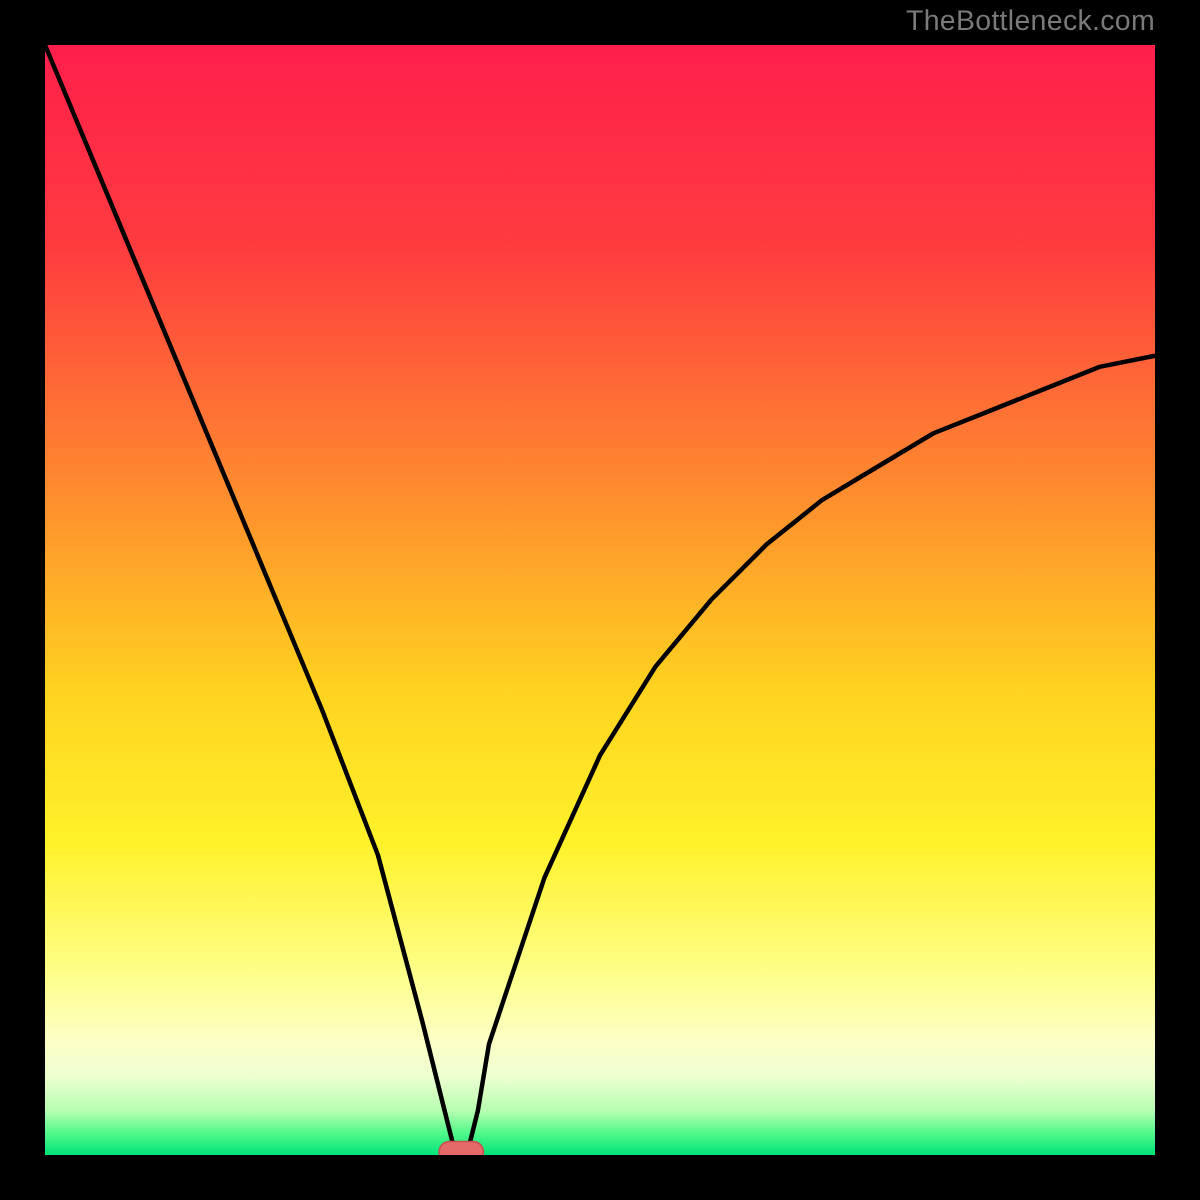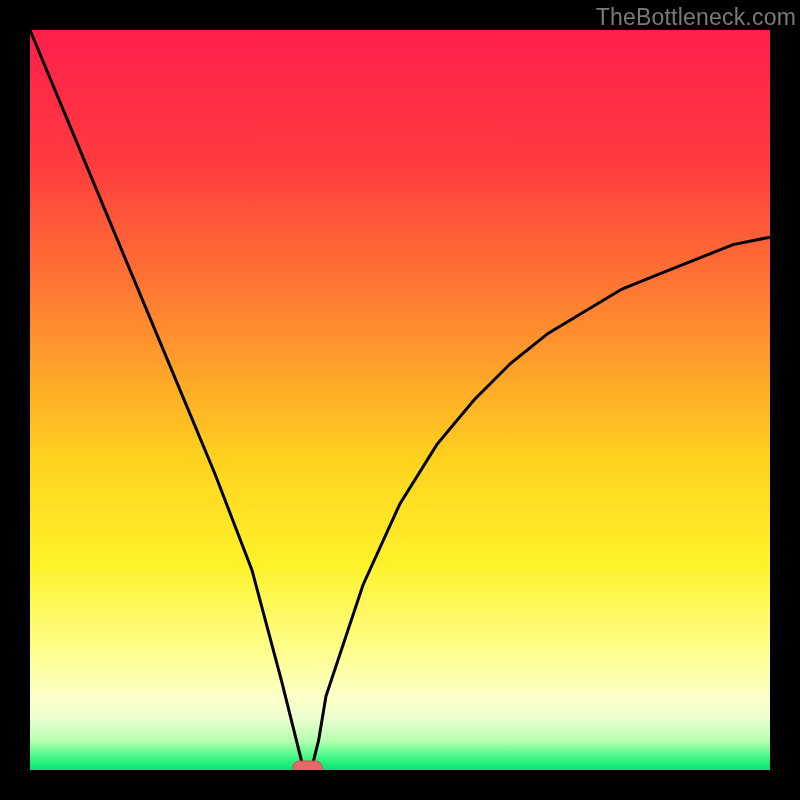--- a/index.html
+++ b/index.html
@@ -11,23 +11,23 @@
     font-family: Arial, Helvetica, sans-serif;
   }
   .container {
     position: relative;
     width: 800px;
     height: 800px;
   }
   .attribution {
     position: absolute;
     top: 4px;
-    right: 4px;
+    right: 30px;
     color: #7a7a7a;
-    font-size: 23px;
+    font-size: 19px;
     font-weight: 500;
     letter-spacing: 0.2px;
   }
   svg {
     display: block;
   }
 </style>
 </head>
 <body>
 

